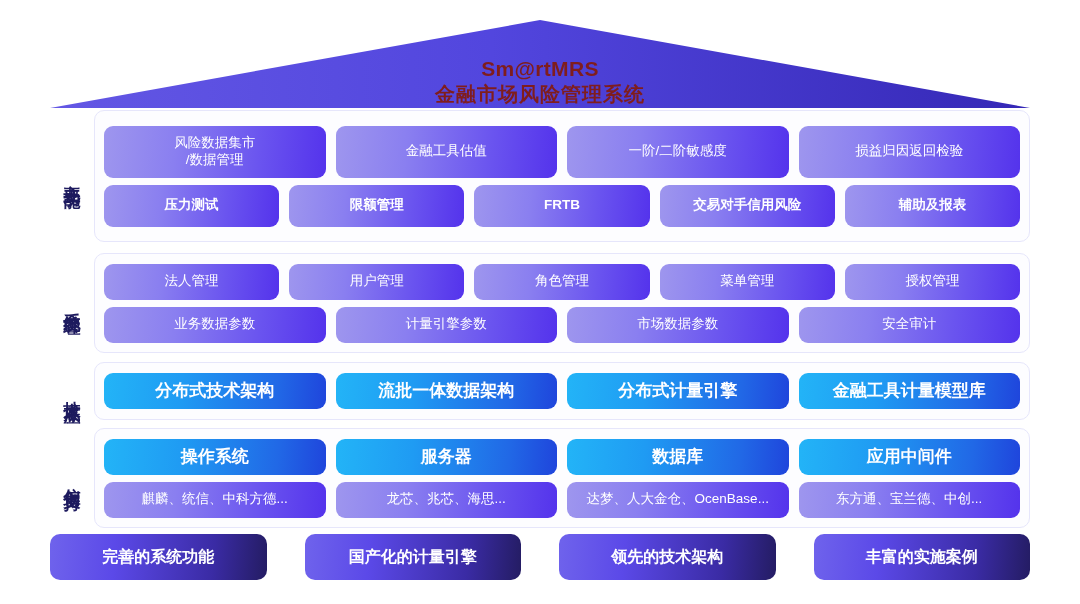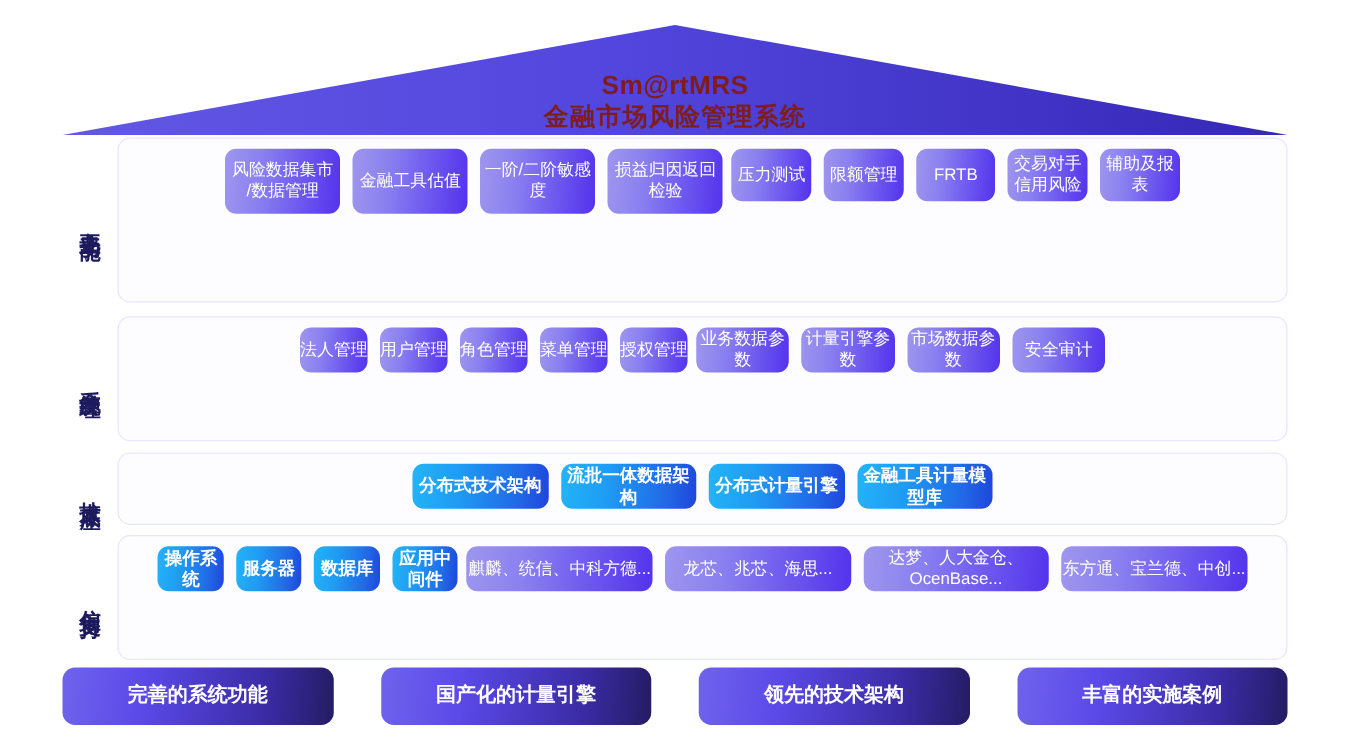--- a/index.html
+++ b/index.html
@@ -42,21 +42,21 @@
     text-orientation:upright;
     white-space:nowrap;
   }
   .panel{
     flex:1;
     background:#fdfdff;
     border:1px solid #e6e6fb;
     border-radius:10px;
     padding:8px 9px;
     box-sizing:border-box;
-    display:flex;flex-direction:row;justify-content:center;
+    display:flex;flex-direction:column;justify-content:center;
     gap:7px;
   }
   .row{display:flex;gap:10px;}
   .cell{
     flex:1;
     border-radius:9px;
     color:#ffffff;
     display:flex;align-items:center;justify-content:center;
     text-align:center;
     font-size:13.5px;
@@ -65,33 +65,33 @@
     white-space:pre-line;
   }
   
   .pill-purple{
     background:linear-gradient(95deg,#9e96ee 0%,#8a7ff0 32%,#6a54ef 70%,#5433ec 100%);
   }
   
   .pill-blue{
     background:linear-gradient(95deg,#23b4f7 0%,#1f9bf3 35%,#2168e6 78%,#1f45dc 100%);
     font-weight:bold;
-    font-size:14px;
+    font-size:17px;
   }
   
   .pill-dark{
     background:linear-gradient(95deg,#6f63ec 0%,#5b49e8 30%,#3a2ba4 75%,#241c63 100%);
     font-weight:bold;
     font-size:16px;
     border-radius:10px;
   }
 
   .h-56{height:52px;}
   .h-38{height:36px;}
-  .h-44{height:42px;}
+  .h-44{height:42px;font-weight:bold;}
 
   
   #layer-main    {left:50px;top:110px;width:980px;height:132px;}
   #layer-system  {left:50px;top:253px;width:980px;height:100px;}
   #layer-tech    {left:50px;top:362px;width:980px;height:58px;}
   #layer-xinchuang{left:50px;top:428px;width:980px;height:100px;}
 
   .footer{
     position:absolute;left:50px;top:534px;width:980px;height:46px;
     display:flex;gap:38px;

